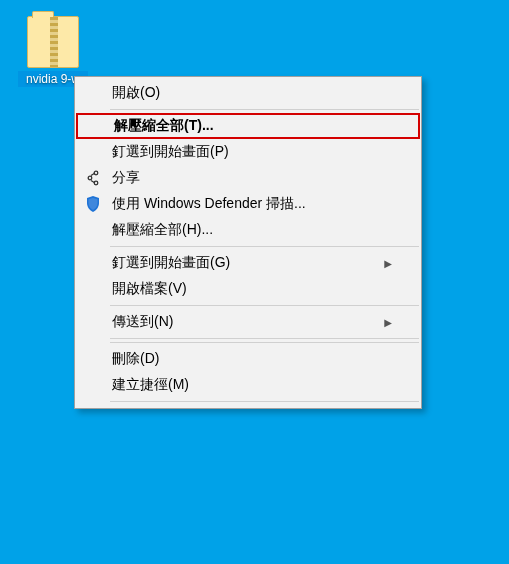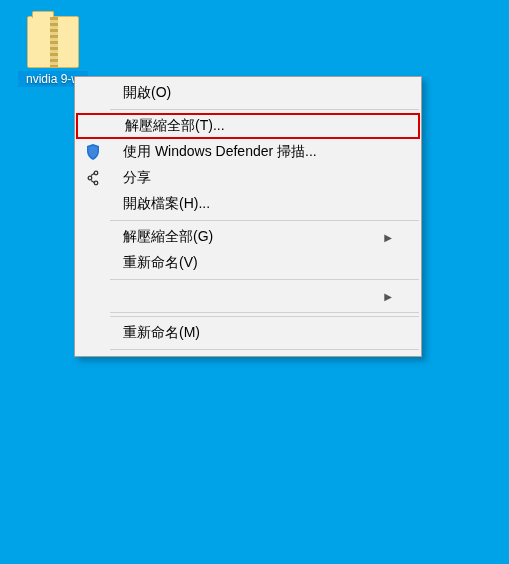--- a/index.html
+++ b/index.html
@@ -67,40 +67,41 @@
     }
     .menu-item {
       display: flex;
       align-items: center;
       height: 26px;
       padding: 0 28px 0 36px;
       position: relative;
       cursor: default;
       color: #000;
     }
-    .menu-item .label { flex: 1; white-space: nowrap; margin-left: 11px; }
+    .menu-item .label { flex: 1; white-space: nowrap; }
     .menu-item .arrow {
       font-size: 10px;
       color: #555;
       margin-left: auto;
     }
     .menu-item .lefticon {
       position: absolute;
       left: 8px; top: 50%;
       transform: translateY(-50%);
       width: 18px; height: 18px;
       display: flex; align-items: center; justify-content: center;
     }
     .sep {
       height: 1px;
       margin: 3px 1px 3px 34px;
       background: #d0d0d0;
     }
     .highlight-box {
       border: 2px solid #d40000;
+      font-weight: bold;
     }
     .shield-icon svg { width: 16px; height: 16px; }
     .share-icon svg { width: 16px; height: 16px; }
   </style>
 </head>
 <body>
 
 <div class="desktop-icon">
   <div class="zip-icon"></div>
   <div class="icon-label">nvidia
@@ -112,72 +113,79 @@
   <div class="menu-item">
     <span class="label">開啟(O)</span>
   </div>
 
   <div class="sep"></div>
 
   <div class="menu-item highlight-box">
     <span class="label">解壓縮全部(T)...</span>
   </div>
 
-
   <div class="menu-item">
-    <span class="lefticon shield-icon">
-      <svg viewBox="0 0 16 16">
-          <path fill="#1e73d6" d="M8 0l6 2v5c0 4-2.6 7.4-6 9-3.4-1.6-6-5-6-9V2l6-2z"></path>
-          <path fill="#fff" d="M8 2L3.5 3.3V7c0 3 2 5.7 4.5 7 2.5-1.3 4.5-4 4.5-7V3.3L8 2z" opacity=".15"></path>
-        </svg>
-    </span>
-    <span class="label">使用 Windows Defender 掃描...</span>
+    <span class="label">釘選到開始畫面(P)</span>
   </div>
 
   <div class="menu-item">
     <span class="lefticon share-icon">
       <svg viewBox="0 0 16 16" fill="none" stroke="#333" stroke-width="1.3">
           <path d="M10 3L6 5.5 M10 13L6 10.5"></path>
           <circle cx="11" cy="3" r="1.8"></circle>
           <circle cx="5" cy="8" r="1.8"></circle>
           <circle cx="11" cy="13" r="1.8"></circle>
         </svg>
     </span>
     <span class="label">分享</span>
   </div>
 
   <div class="menu-item">
-    <span class="label">開啟檔案(H)...</span>
+    <span class="lefticon shield-icon">
+      <svg viewBox="0 0 16 16">
+          <path fill="#1e73d6" d="M8 0l6 2v5c0 4-2.6 7.4-6 9-3.4-1.6-6-5-6-9V2l6-2z"></path>
+          <path fill="#fff" d="M8 2L3.5 3.3V7c0 3 2 5.7 4.5 7 2.5-1.3 4.5-4 4.5-7V3.3L8 2z" opacity=".15"></path>
+        </svg>
+    </span>
+    <span class="label">使用 Windows Defender 掃描...</span>
+  </div>
+
+  <div class="menu-item">
+    <span class="label">解壓縮全部(H)...</span>
   </div>
 
   <div class="sep"></div>
 
   <div class="menu-item">
-    <span class="label">解壓縮全部(G)</span>
+    <span class="label">釘選到開始畫面(G)</span>
     <span class="arrow">▶</span>
   </div>
 
   <div class="menu-item">
-    <span class="label">重新命名(V)</span>
+    <span class="label">開啟檔案(V)</span>
   </div>
 
   <div class="sep"></div>
 
   <div class="menu-item">
+    <span class="label">傳送到(N)</span>
     <span class="arrow">▶</span>
   </div>
 
   <div class="sep"></div>
 
 
 
   <div class="sep"></div>
 
 
+  <div class="menu-item">
+    <span class="label">刪除(D)</span>
+  </div>
 
   <div class="menu-item">
-    <span class="label">重新命名(M)</span>
+    <span class="label">建立捷徑(M)</span>
   </div>
 
   <div class="sep"></div>
 
 
 </div>
 
 </body></html>

